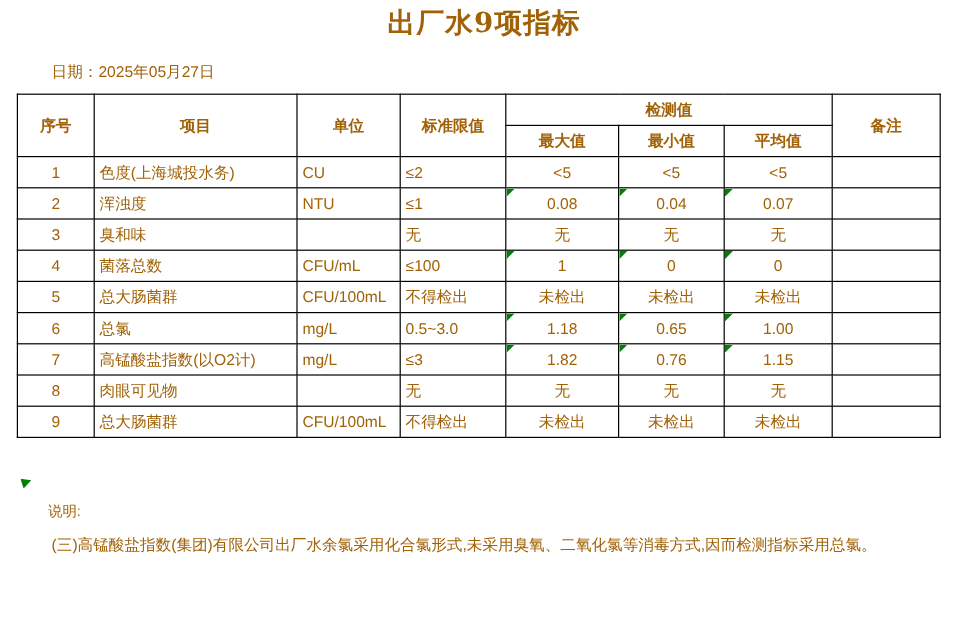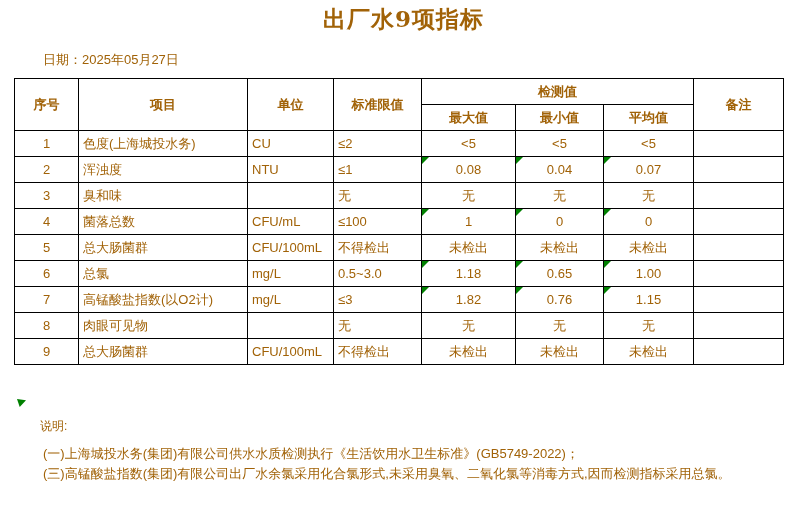--- a/index.html
+++ b/index.html
@@ -215,17 +215,16 @@
       <td class="c-left"></td>
     </tr>
       </tbody>
   </table>
 
   <div class="stray-flag"></div>
 
   <div class="notes-label">说明:</div>
 
   <div class="notes">
-    <div>(一)上海城投水务(集团)有限公司供水水质检测执行《生活饮用水卫生标准》(GB5749-2022)；</div>
     <div>(三)高锰酸盐指数(集团)有限公司出厂水余氯采用化合氯形式,未采用臭氧、二氧化氯等消毒方式,因而检测指标采用总氯。</div>
   </div>
 
 </div>
 
 </body></html>

